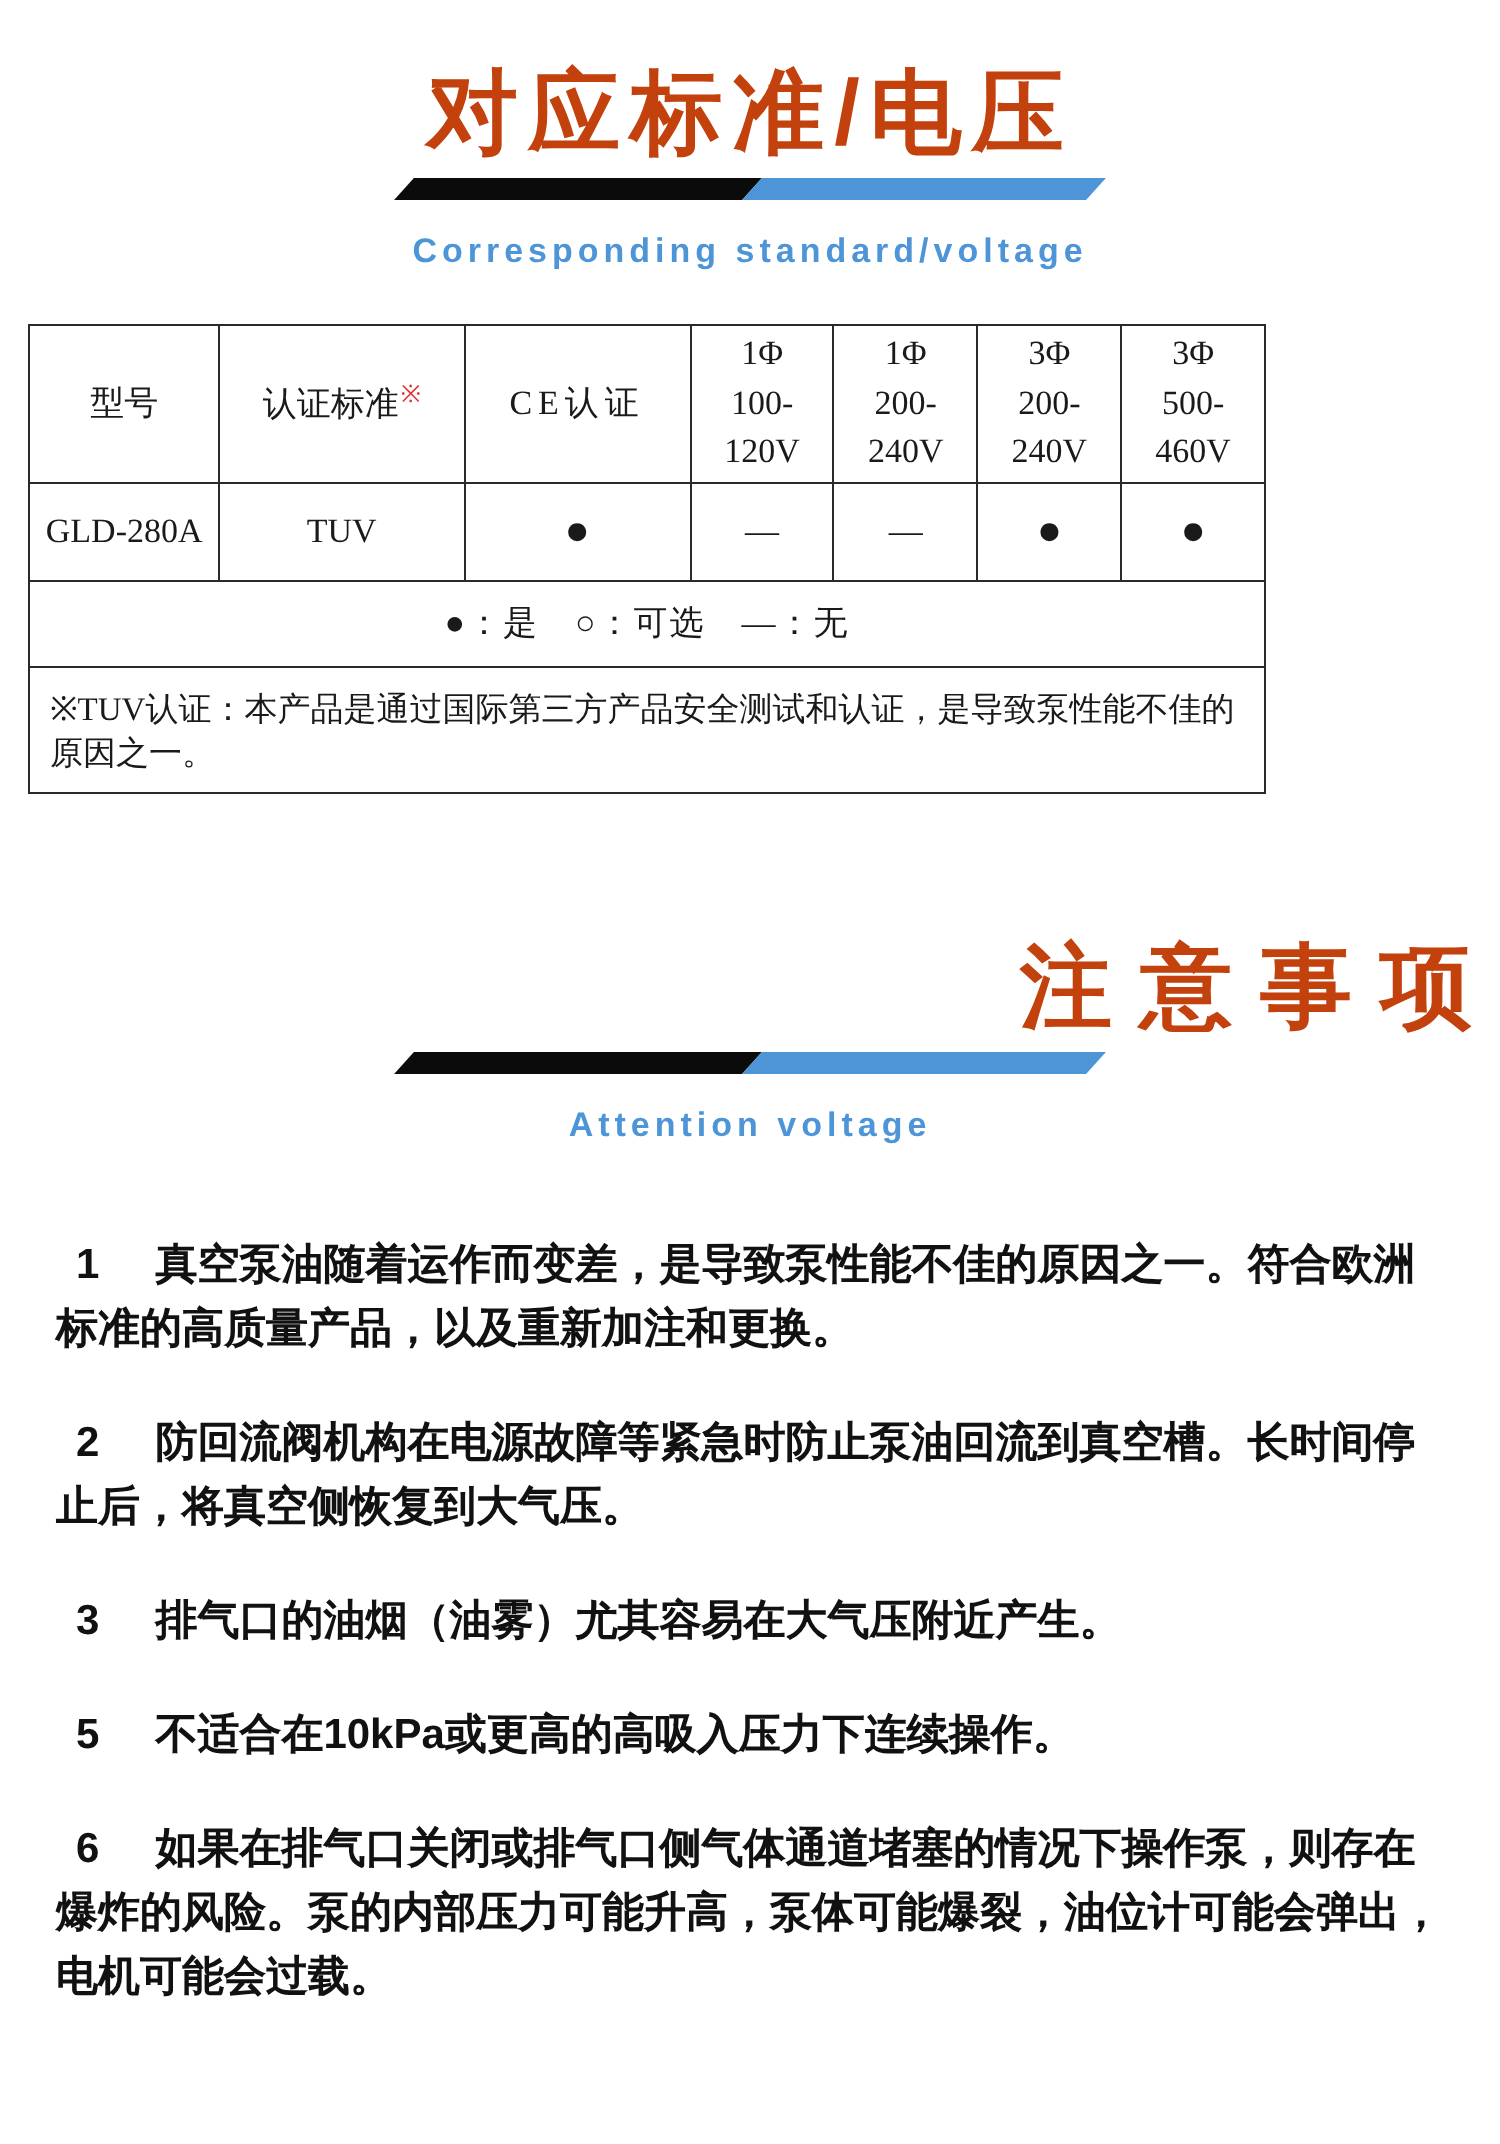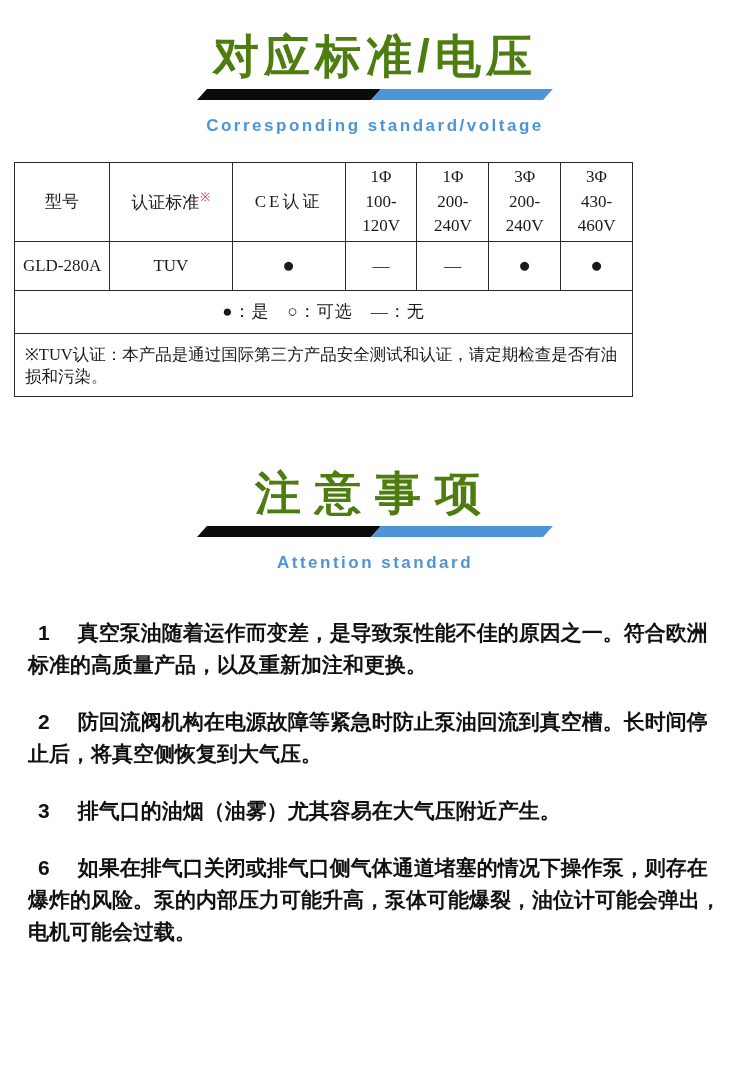--- a/index.html
+++ b/index.html
@@ -12,21 +12,21 @@
     color: #1a1a1a;
     position: relative;
   }
 
   
   .section-header { text-align: center; }
   .section-header.first { padding-top: 30px; }
   .section-header .cn-title {
     font-size: 46px;
     font-weight: 700;
-    color: #4d7c0f;
+    color: #c2410c;
     letter-spacing: 5px;
     line-height: 1.15;
     font-family: "Liberation Sans", "DejaVu Sans", sans-serif;
   }
   .divider-bar {
     width: 346px;
     height: 11px;
     margin: 6px auto 0 auto;
     display: flex;
   }
@@ -128,48 +128,49 @@
       <td>
         <span>1Φ</span><br>
         <span>200-240V</span>
       </td>
       <td>
         <span>3Φ</span><br>
         <span>200-240V</span>
       </td>
       <td>
         <span>3Φ</span><br>
-        <span>430-460V</span>
+        <span>500-460V</span>
       </td>
     </tr>
     <tr class="data">
       <td>GLD-280A</td>
       <td>TUV</td>
       <td class="sym">●</td>
       <td class="sym-dash">—</td>
       <td class="sym-dash">—</td>
       <td class="sym">●</td>
       <td class="sym">●</td>
     </tr>
     <tr class="legend">
       <td colspan="7">●：是　○：可选　—：无</td>
     </tr>
     <tr class="foot">
-      <td colspan="7">※TUV认证：本产品是通过国际第三方产品安全测试和认证，请定期检查是否有油损和污染。</td>
+      <td colspan="7">※TUV认证：本产品是通过国际第三方产品安全测试和认证，是导致泵性能不佳的原因之一。</td>
     </tr>
   </tbody>
 </table>
 
 <div class="section-header" style="margin-top: 70px;">
-  <div class="cn-title" style="letter-spacing: 14px;">注意事项</div>
+  <div class="cn-title" style="letter-spacing: 14px; text-align: right;">注意事项</div>
   <div class="divider-bar">
     <div class="seg black"></div>
     <div class="seg blue"></div>
   </div>
-  <div class="en-subtitle">Attention standard</div>
+  <div class="en-subtitle">Attention voltage</div>
 </div>
 
 <div class="notes">
   <p class="note"><span class="num">1</span><span>真空泵油随着运作而变差，是导致泵性能不佳的原因之一。符合欧洲标准的高质量产品，以及重新加注和更换。</span></p>
   <p class="note"><span class="num">2</span><span>防回流阀机构在电源故障等紧急时防止泵油回流到真空槽。长时间停止后，将真空侧恢复到大气压。</span></p>
   <p class="note"><span class="num">3</span><span>排气口的油烟（油雾）尤其容易在大气压附近产生。</span></p>
+  <p class="note"><span class="num">5</span><span>不适合在10kPa或更高的高吸入压力下连续操作。</span></p>
   <p class="note"><span class="num">6</span><span>如果在排气口关闭或排气口侧气体通道堵塞的情况下操作泵，则存在爆炸的风险。泵的内部压力可能升高，泵体可能爆裂，油位计可能会弹出，电机可能会过载。</span></p>
 </div>
 
 </body></html>

